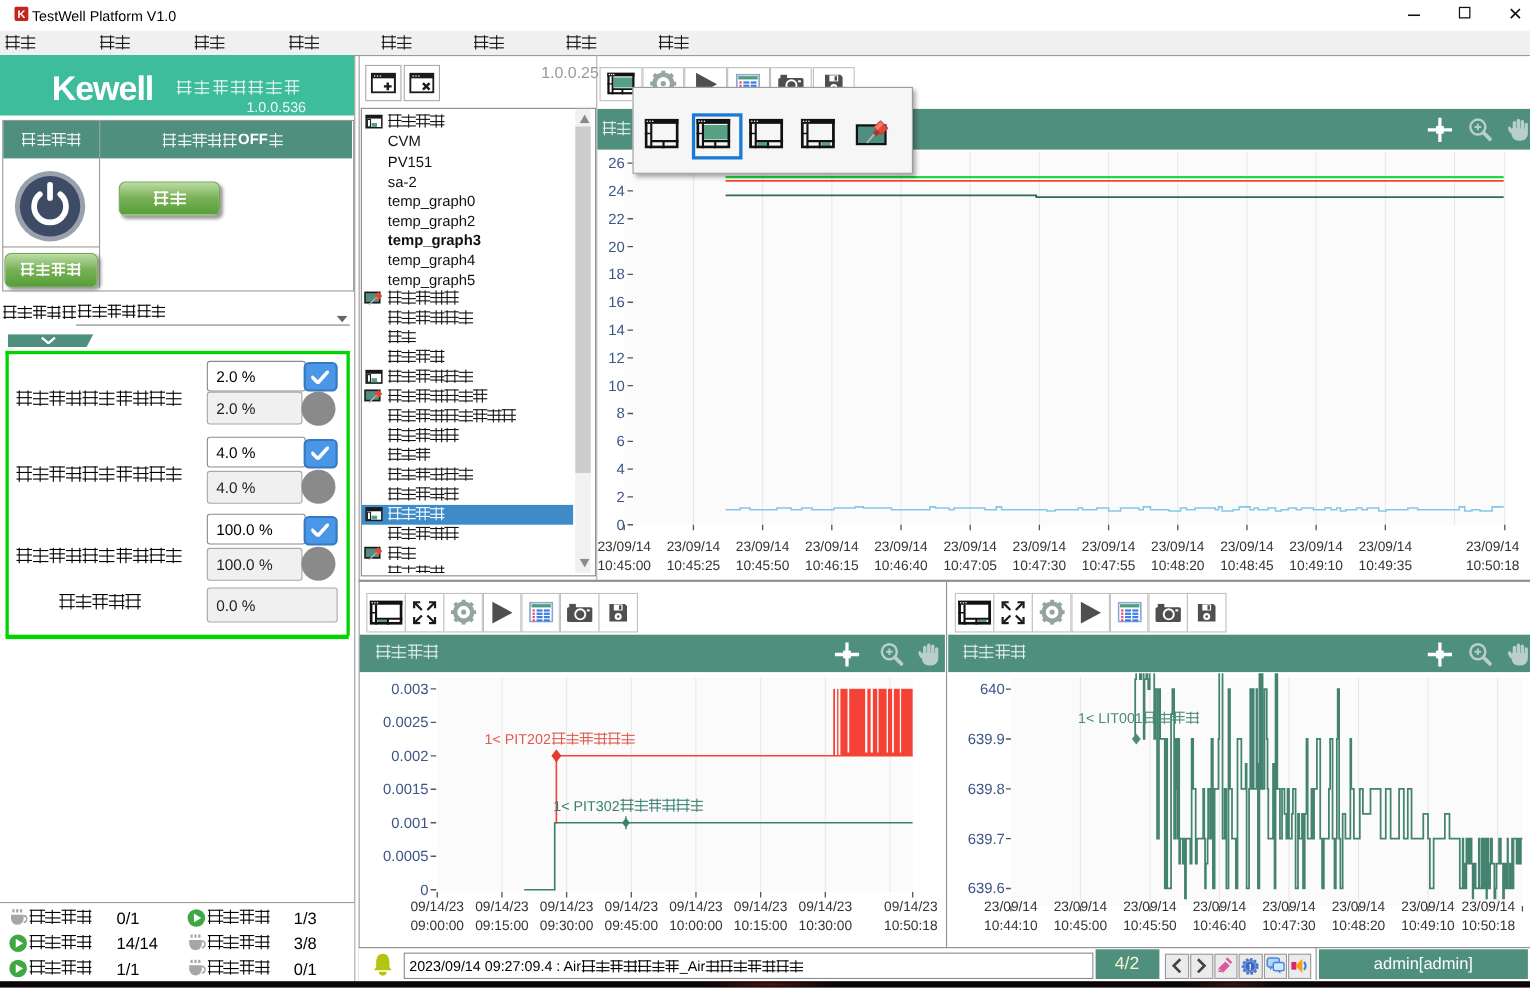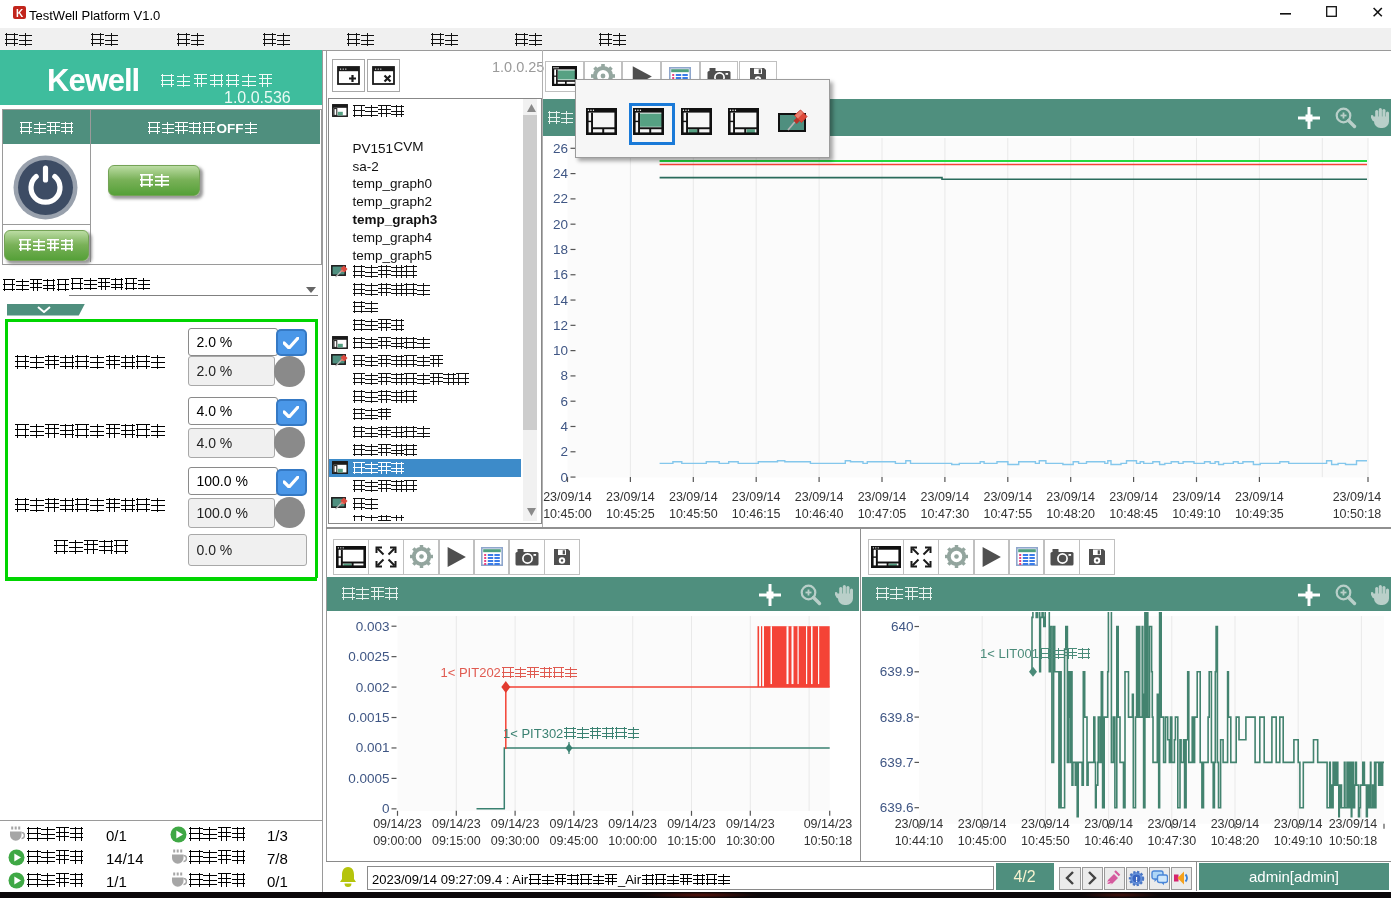--- a/index.html
+++ b/index.html
@@ -62,34 +62,34 @@
 <div class="ab" style="left:47px;top:63px;"><span style="font-size:31px;font-weight:bold;color:#fff;letter-spacing:-1px;">Kewell</span></div>
 <div class="ab" style="left:161px;top:73px;"><span style="display:inline-flex;align-items:center;gap:3.2px;font-size:14.5px;color:#f2fbf8;line-height:1">
       <i style="display:inline-block;width:13.1px;height:13.1px;background-image:linear-gradient(#f2fbf8,#f2fbf8),linear-gradient(#f2fbf8,#f2fbf8),linear-gradient(#f2fbf8,#f2fbf8),linear-gradient(#f2fbf8,#f2fbf8),linear-gradient(#f2fbf8,#f2fbf8);background-size:100% 1.2px,100% 1.2px,100% 1.2px,1.2px 100%,1.2px 100%;background-position:0 6%,0 47%,0 88%,12% 0,80% 0;background-repeat:no-repeat;"></i>
       <i style="display:inline-block;width:13.1px;height:13.1px;background-image:linear-gradient(#f2fbf8,#f2fbf8),linear-gradient(#f2fbf8,#f2fbf8),linear-gradient(#f2fbf8,#f2fbf8),linear-gradient(#f2fbf8,#f2fbf8);background-size:100% 1.2px,100% 1.2px,100% 1.2px,1.2px 100%;background-position:0 18%,0 58%,0 92%,48% 0;background-repeat:no-repeat;"></i>
       <i style="display:inline-block;width:13.1px;height:13.1px;background-image:linear-gradient(#f2fbf8,#f2fbf8),linear-gradient(#f2fbf8,#f2fbf8),linear-gradient(#f2fbf8,#f2fbf8),linear-gradient(#f2fbf8,#f2fbf8),linear-gradient(#f2fbf8,#f2fbf8);background-size:100% 1.2px,100% 1.2px,100% 1.2px,1.2px 100%,1.2px 100%;background-position:0 4%,0 38%,0 74%,26% 0,66% 0;background-repeat:no-repeat;"></i>
       <i style="display:inline-block;width:13.1px;height:13.1px;background-image:linear-gradient(#f2fbf8,#f2fbf8),linear-gradient(#f2fbf8,#f2fbf8),linear-gradient(#f2fbf8,#f2fbf8),linear-gradient(#f2fbf8,#f2fbf8),linear-gradient(#f2fbf8,#f2fbf8);background-size:100% 1.2px,100% 1.2px,100% 1.2px,1.2px 100%,1.2px 100%;background-position:0 12%,0 52%,0 86%,38% 0,90% 0;background-repeat:no-repeat;"></i>
       <i style="display:inline-block;width:13.1px;height:13.1px;background-image:linear-gradient(#f2fbf8,#f2fbf8),linear-gradient(#f2fbf8,#f2fbf8),linear-gradient(#f2fbf8,#f2fbf8),linear-gradient(#f2fbf8,#f2fbf8),linear-gradient(#f2fbf8,#f2fbf8);background-size:100% 1.2px,100% 1.2px,100% 1.2px,1.2px 100%,1.2px 100%;background-position:0 6%,0 47%,0 88%,12% 0,80% 0;background-repeat:no-repeat;"></i>
       <i style="display:inline-block;width:13.1px;height:13.1px;background-image:linear-gradient(#f2fbf8,#f2fbf8),linear-gradient(#f2fbf8,#f2fbf8),linear-gradient(#f2fbf8,#f2fbf8),linear-gradient(#f2fbf8,#f2fbf8);background-size:100% 1.2px,100% 1.2px,100% 1.2px,1.2px 100%;background-position:0 18%,0 58%,0 92%,48% 0;background-repeat:no-repeat;"></i>
       <i style="display:inline-block;width:13.1px;height:13.1px;background-image:linear-gradient(#f2fbf8,#f2fbf8),linear-gradient(#f2fbf8,#f2fbf8),linear-gradient(#f2fbf8,#f2fbf8),linear-gradient(#f2fbf8,#f2fbf8),linear-gradient(#f2fbf8,#f2fbf8);background-size:100% 1.2px,100% 1.2px,100% 1.2px,1.2px 100%,1.2px 100%;background-position:0 4%,0 38%,0 74%,26% 0,66% 0;background-repeat:no-repeat;"></i>
     </span></div>
-<div class="ab" style="left:224px;top:89px;"><span style="font-size:16px;color:#eafaf4;">1.0.0.536</span></div>
+<div class="ab" style="left:224px;top:89px;"><span style="font-size:13px;color:#eafaf4;">1.0.0.536</span></div>
 <div class="ab" style="left:321.5px;top:49.5px;width:1px;height:842px;background:#9a9a9a;"></div>
 <div class="ab" style="left:325.5px;top:49.5px;width:1px;height:842px;background:#9a9a9a;"></div>
 <div class="ab" style="left:2px;top:109px;width:317.5px;height:153.5px;border:1px solid #9a9a9a;"></div>
 <div class="hdr" style="left:3px;top:110px;width:86.5px;height:34px;"></div>
 <div class="ab" style="left:20px;top:120px;"><span style="display:inline-flex;align-items:center;gap:1.5px;font-size:13.5px;color:#fff;line-height:1">
       <i style="display:inline-block;width:12.2px;height:12.2px;background-image:linear-gradient(#fff,#fff),linear-gradient(#fff,#fff),linear-gradient(#fff,#fff),linear-gradient(#fff,#fff),linear-gradient(#fff,#fff);background-size:100% 1.4px,100% 1.4px,100% 1.4px,1.4px 100%,1.4px 100%;background-position:0 6%,0 47%,0 88%,12% 0,80% 0;background-repeat:no-repeat;"></i>
       <i style="display:inline-block;width:12.2px;height:12.2px;background-image:linear-gradient(#fff,#fff),linear-gradient(#fff,#fff),linear-gradient(#fff,#fff),linear-gradient(#fff,#fff);background-size:100% 1.4px,100% 1.4px,100% 1.4px,1.4px 100%;background-position:0 18%,0 58%,0 92%,48% 0;background-repeat:no-repeat;"></i>
       <i style="display:inline-block;width:12.2px;height:12.2px;background-image:linear-gradient(#fff,#fff),linear-gradient(#fff,#fff),linear-gradient(#fff,#fff),linear-gradient(#fff,#fff),linear-gradient(#fff,#fff);background-size:100% 1.4px,100% 1.4px,100% 1.4px,1.4px 100%,1.4px 100%;background-position:0 4%,0 38%,0 74%,26% 0,66% 0;background-repeat:no-repeat;"></i>
       <i style="display:inline-block;width:12.2px;height:12.2px;background-image:linear-gradient(#fff,#fff),linear-gradient(#fff,#fff),linear-gradient(#fff,#fff),linear-gradient(#fff,#fff),linear-gradient(#fff,#fff);background-size:100% 1.4px,100% 1.4px,100% 1.4px,1.4px 100%,1.4px 100%;background-position:0 12%,0 52%,0 86%,38% 0,90% 0;background-repeat:no-repeat;"></i>
     </span></div>
 <div class="ab" style="left:89.5px;top:110px;width:1px;height:151.5px;background:#9a9a9a;"></div>
 <div class="hdr" style="left:90.5px;top:110px;width:229px;height:34px;"></div>
-<div class="ab" style="left:148px;top:120px;"><span style="display:inline-flex;align-items:flex-start;gap:1.5px;font-size:13.5px;color:#fff;line-height:1">
+<div class="ab" style="left:148px;top:120px;"><span style="display:inline-flex;align-items:flex-end;gap:1.5px;font-size:13.5px;color:#fff;line-height:1">
       <i style="display:inline-block;width:12.2px;height:12.2px;background-image:linear-gradient(#fff,#fff),linear-gradient(#fff,#fff),linear-gradient(#fff,#fff),linear-gradient(#fff,#fff),linear-gradient(#fff,#fff);background-size:100% 1.4px,100% 1.4px,100% 1.4px,1.4px 100%,1.4px 100%;background-position:0 6%,0 47%,0 88%,12% 0,80% 0;background-repeat:no-repeat;"></i>
       <i style="display:inline-block;width:12.2px;height:12.2px;background-image:linear-gradient(#fff,#fff),linear-gradient(#fff,#fff),linear-gradient(#fff,#fff),linear-gradient(#fff,#fff);background-size:100% 1.4px,100% 1.4px,100% 1.4px,1.4px 100%;background-position:0 18%,0 58%,0 92%,48% 0;background-repeat:no-repeat;"></i>
       <i style="display:inline-block;width:12.2px;height:12.2px;background-image:linear-gradient(#fff,#fff),linear-gradient(#fff,#fff),linear-gradient(#fff,#fff),linear-gradient(#fff,#fff),linear-gradient(#fff,#fff);background-size:100% 1.4px,100% 1.4px,100% 1.4px,1.4px 100%,1.4px 100%;background-position:0 4%,0 38%,0 74%,26% 0,66% 0;background-repeat:no-repeat;"></i>
       <i style="display:inline-block;width:12.2px;height:12.2px;background-image:linear-gradient(#fff,#fff),linear-gradient(#fff,#fff),linear-gradient(#fff,#fff),linear-gradient(#fff,#fff),linear-gradient(#fff,#fff);background-size:100% 1.4px,100% 1.4px,100% 1.4px,1.4px 100%,1.4px 100%;background-position:0 12%,0 52%,0 86%,38% 0,90% 0;background-repeat:no-repeat;"></i>
       <i style="display:inline-block;width:12.2px;height:12.2px;background-image:linear-gradient(#fff,#fff),linear-gradient(#fff,#fff),linear-gradient(#fff,#fff),linear-gradient(#fff,#fff),linear-gradient(#fff,#fff);background-size:100% 1.4px,100% 1.4px,100% 1.4px,1.4px 100%,1.4px 100%;background-position:0 6%,0 47%,0 88%,12% 0,80% 0;background-repeat:no-repeat;"></i>
       <span style="font-weight:bold">OFF</span>
       <i style="display:inline-block;width:12.2px;height:12.2px;background-image:linear-gradient(#fff,#fff),linear-gradient(#fff,#fff),linear-gradient(#fff,#fff),linear-gradient(#fff,#fff);background-size:100% 1.4px,100% 1.4px,100% 1.4px,1.4px 100%;background-position:0 18%,0 58%,0 92%,48% 0;background-repeat:no-repeat;"></i>
     </span></div>
 <div class="ab" style="left:2px;top:223.5px;width:88px;height:1px;background:#9a9a9a;"></div>
 <div class="ab" style="left:12px;top:154px;">
@@ -276,21 +276,21 @@
 <path d="M2 5.5 h11.5 v3.5 a5.6 5.6 0 0 1 -11.5 0 z" fill="#a6a6a6"></path>
 <path d="M13.5 6.5 a3 3 0 0 1 0 6" fill="none" stroke="#a6a6a6" stroke-width="1.6"></path>
 </svg>
   </div>
 <div class="ab" style="left:189px;top:849.5px;"><span style="display:inline-flex;align-items:center;gap:0.8px;font-size:15px;color:#000;line-height:1">
       <i style="display:inline-block;width:13.5px;height:13.5px;background-image:linear-gradient(#000,#000),linear-gradient(#000,#000),linear-gradient(#000,#000),linear-gradient(#000,#000),linear-gradient(#000,#000);background-size:100% 1.3px,100% 1.3px,100% 1.3px,1.3px 100%,1.3px 100%;background-position:0 6%,0 47%,0 88%,12% 0,80% 0;background-repeat:no-repeat;"></i>
       <i style="display:inline-block;width:13.5px;height:13.5px;background-image:linear-gradient(#000,#000),linear-gradient(#000,#000),linear-gradient(#000,#000),linear-gradient(#000,#000);background-size:100% 1.3px,100% 1.3px,100% 1.3px,1.3px 100%;background-position:0 18%,0 58%,0 92%,48% 0;background-repeat:no-repeat;"></i>
       <i style="display:inline-block;width:13.5px;height:13.5px;background-image:linear-gradient(#000,#000),linear-gradient(#000,#000),linear-gradient(#000,#000),linear-gradient(#000,#000),linear-gradient(#000,#000);background-size:100% 1.3px,100% 1.3px,100% 1.3px,1.3px 100%,1.3px 100%;background-position:0 4%,0 38%,0 74%,26% 0,66% 0;background-repeat:no-repeat;"></i>
       <i style="display:inline-block;width:13.5px;height:13.5px;background-image:linear-gradient(#000,#000),linear-gradient(#000,#000),linear-gradient(#000,#000),linear-gradient(#000,#000),linear-gradient(#000,#000);background-size:100% 1.3px,100% 1.3px,100% 1.3px,1.3px 100%,1.3px 100%;background-position:0 12%,0 52%,0 86%,38% 0,90% 0;background-repeat:no-repeat;"></i>
     </span></div>
-<div class="ab" style="left:267px;top:849.5px;"><span style="font-size:15px;color:#000;">7/8</span></div>
+<div class="ab" style="left:267px;top:849.5px;"><span style="font-size:15px;color:#000;">3/8</span></div>
 <div class="ab" style="left:8px;top:871.5px;">
     <svg width="17" height="17">
       <circle cx="8.5" cy="8.5" r="8" fill="#3fa845"></circle>
       <polygon points="6.3,4.5 13,8.5 6.3,12.5" fill="#fff"></polygon>
     </svg>
   </div>
 <div class="ab" style="left:27px;top:872.5px;"><span style="display:inline-flex;align-items:center;gap:0.8px;font-size:15px;color:#000;line-height:1">
       <i style="display:inline-block;width:13.5px;height:13.5px;background-image:linear-gradient(#000,#000),linear-gradient(#000,#000),linear-gradient(#000,#000),linear-gradient(#000,#000),linear-gradient(#000,#000);background-size:100% 1.3px,100% 1.3px,100% 1.3px,1.3px 100%,1.3px 100%;background-position:0 6%,0 47%,0 88%,12% 0,80% 0;background-repeat:no-repeat;"></i>
       <i style="display:inline-block;width:13.5px;height:13.5px;background-image:linear-gradient(#000,#000),linear-gradient(#000,#000),linear-gradient(#000,#000),linear-gradient(#000,#000);background-size:100% 1.3px,100% 1.3px,100% 1.3px,1.3px 100%;background-position:0 18%,0 58%,0 92%,48% 0;background-repeat:no-repeat;"></i>
       <i style="display:inline-block;width:13.5px;height:13.5px;background-image:linear-gradient(#000,#000),linear-gradient(#000,#000),linear-gradient(#000,#000),linear-gradient(#000,#000),linear-gradient(#000,#000);background-size:100% 1.3px,100% 1.3px,100% 1.3px,1.3px 100%,1.3px 100%;background-position:0 4%,0 38%,0 74%,26% 0,66% 0;background-repeat:no-repeat;"></i>
@@ -352,21 +352,21 @@
     <rect x="0.8" y="0.8" width="14.4" height="3" fill="#1a1a1a"></rect>
     <rect x="2" y="4.6" width="2.8" height="6.8" fill="#fff" stroke="#1a1a1a" stroke-width="1"></rect>
     <rect x="5.8" y="7.8" width="5" height="3.6" fill="#56a183"></rect>
   </svg>
 <div class="ab" style="left:352.5px;top:103.0px;"><span style="display:inline-flex;align-items:center;gap:0.8px;font-size:13.5px;color:#111;line-height:1">
       <i style="display:inline-block;width:12.2px;height:12.2px;background-image:linear-gradient(#111,#111),linear-gradient(#111,#111),linear-gradient(#111,#111),linear-gradient(#111,#111),linear-gradient(#111,#111);background-size:100% 1.1px,100% 1.1px,100% 1.1px,1.1px 100%,1.1px 100%;background-position:0 6%,0 47%,0 88%,12% 0,80% 0;background-repeat:no-repeat;"></i>
       <i style="display:inline-block;width:12.2px;height:12.2px;background-image:linear-gradient(#111,#111),linear-gradient(#111,#111),linear-gradient(#111,#111),linear-gradient(#111,#111);background-size:100% 1.1px,100% 1.1px,100% 1.1px,1.1px 100%;background-position:0 18%,0 58%,0 92%,48% 0;background-repeat:no-repeat;"></i>
       <i style="display:inline-block;width:12.2px;height:12.2px;background-image:linear-gradient(#111,#111),linear-gradient(#111,#111),linear-gradient(#111,#111),linear-gradient(#111,#111),linear-gradient(#111,#111);background-size:100% 1.1px,100% 1.1px,100% 1.1px,1.1px 100%,1.1px 100%;background-position:0 4%,0 38%,0 74%,26% 0,66% 0;background-repeat:no-repeat;"></i>
       <i style="display:inline-block;width:12.2px;height:12.2px;background-image:linear-gradient(#111,#111),linear-gradient(#111,#111),linear-gradient(#111,#111),linear-gradient(#111,#111),linear-gradient(#111,#111);background-size:100% 1.1px,100% 1.1px,100% 1.1px,1.1px 100%,1.1px 100%;background-position:0 12%,0 52%,0 86%,38% 0,90% 0;background-repeat:no-repeat;"></i>
     </span></div>
-<div class="ab" style="left:352.5px;top:137px;margin-left:41px;"><span style="display:inline-flex;align-items:center;gap:0.8px;font-size:13.5px;color:#111;line-height:1">
+<div class="ab" style="left:352.5px;top:120px;"><span style="display:inline-flex;align-items:center;gap:0.8px;font-size:13.5px;color:#111;line-height:1">
       <span style="font-weight:normal">CVM</span>
     </span></div>
 <div class="ab" style="left:352.5px;top:138.7px;"><span style="display:inline-flex;align-items:center;gap:0.8px;font-size:13.5px;color:#111;line-height:1">
       <span style="font-weight:normal">PV151</span>
     </span></div>
 <div class="ab" style="left:352.5px;top:156.55px;"><span style="display:inline-flex;align-items:center;gap:0.8px;font-size:13.5px;color:#111;line-height:1">
       <span style="font-weight:normal">sa-2</span>
     </span></div>
 <div class="ab" style="left:352.5px;top:174.4px;"><span style="display:inline-flex;align-items:center;gap:0.8px;font-size:13.5px;color:#111;line-height:1">
       <span style="font-weight:normal">temp_graph0</span>

